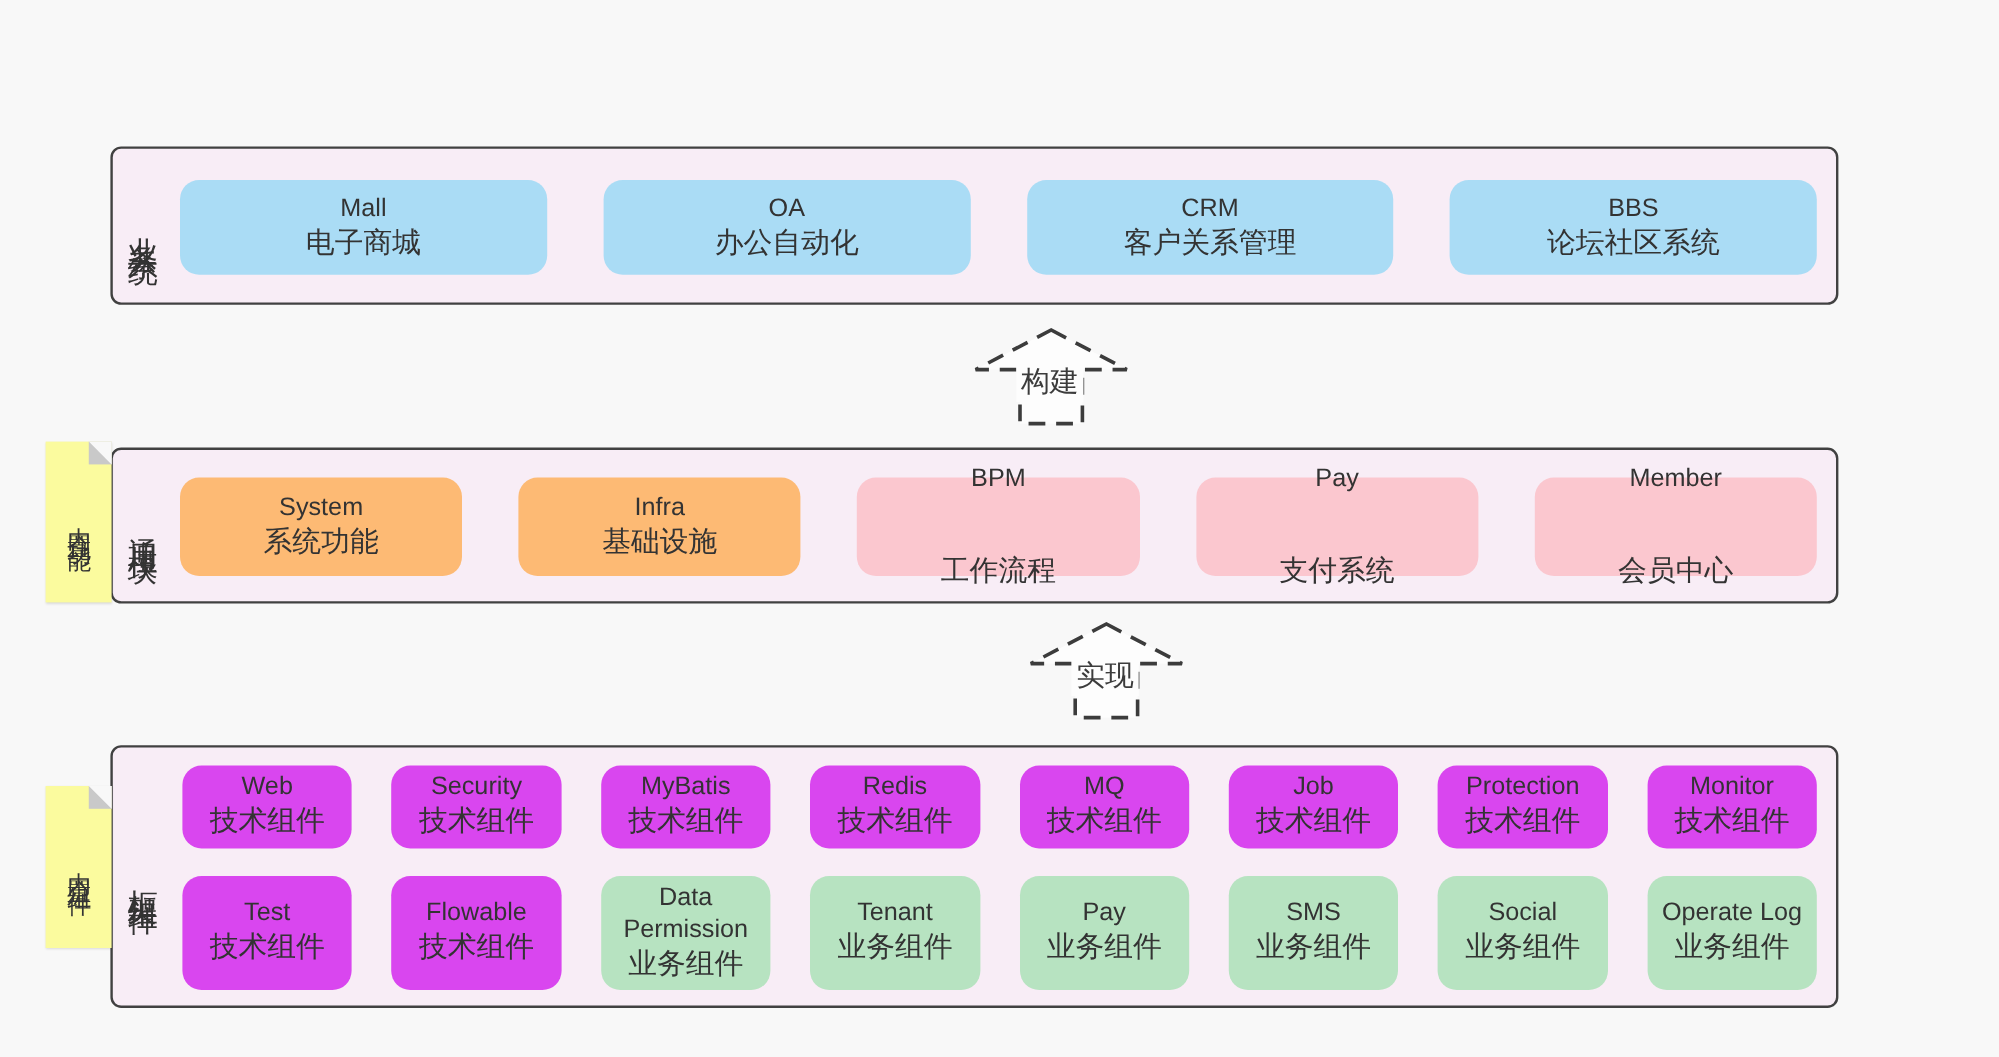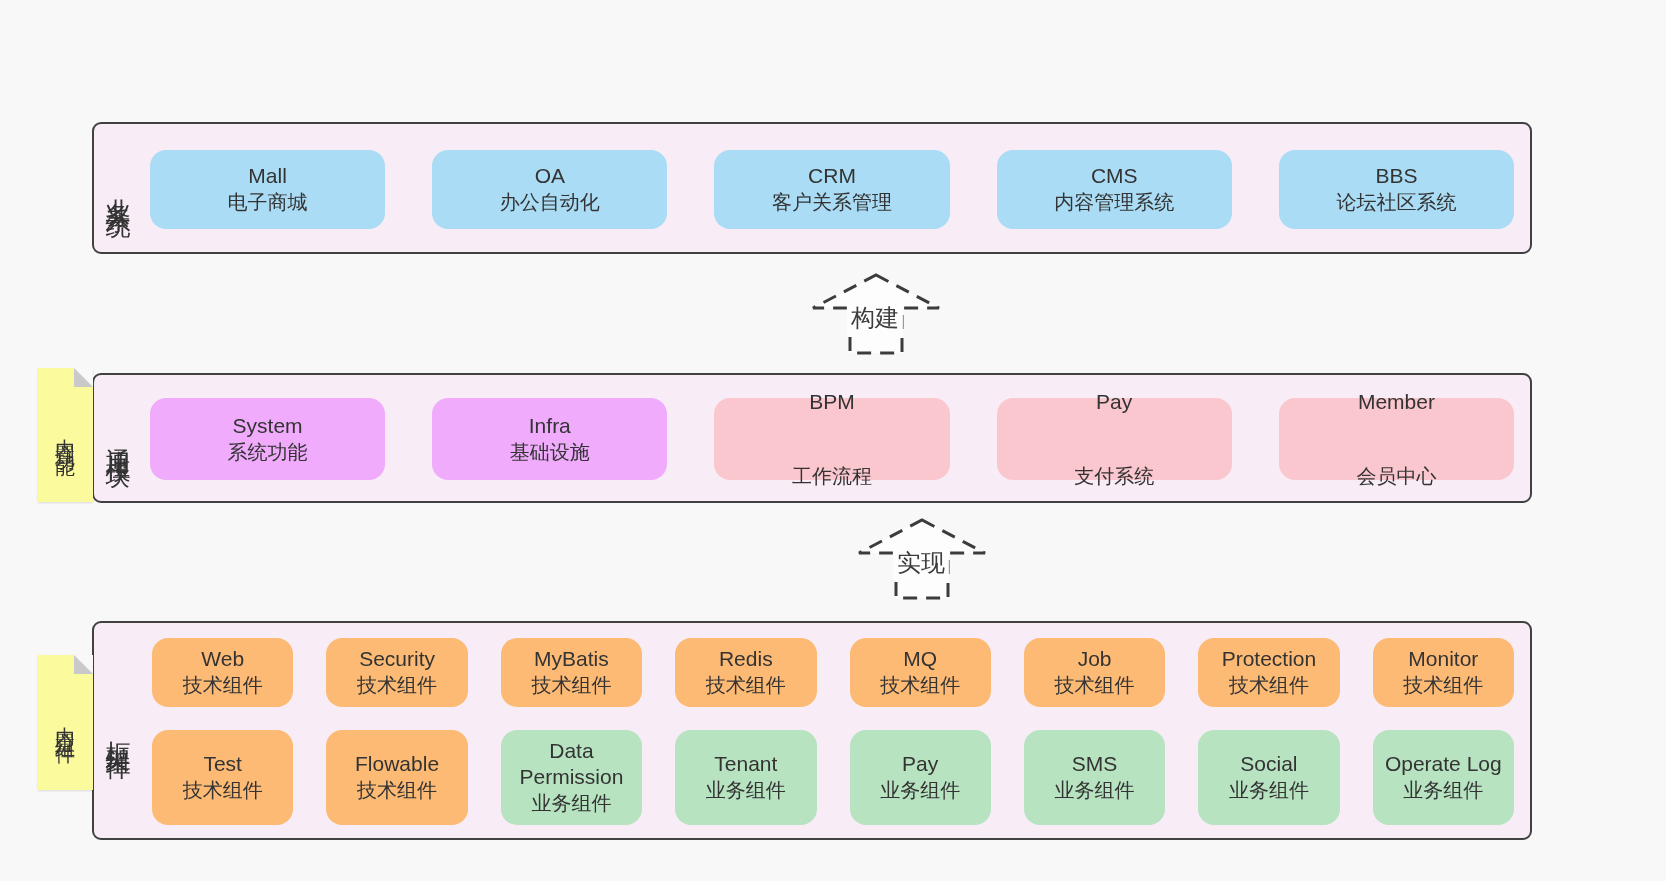--- a/index.html
+++ b/index.html
@@ -33,25 +33,25 @@
     column-gap:33px;row-gap:23px;padding:15px 16px 13px 10px;
   }
 
   
   .box{
     border-radius:16px;display:flex;flex-direction:column;
     align-items:center;justify-content:center;text-align:center;
     line-height:1.28;padding:2px 4px;box-sizing:border-box;
   }
   .box-title{font-size:21px;}
-  .box-sub{font-size:20px;}
+  .box-sub{font-size:24px;}
   .blue{background:#aadcf5;}
-  .red{background:#f0abfc;}
+  .red{background:#fdba74;}
   .pink{background:#fbc7cf;gap:48px;}
-  .green{background:#fdba74;}
+  .green{background:#d946ef;}
   .lightgreen{background:#b7e3c1;}
 
   
   .arrow{position:absolute;width:132px;height:84px;z-index:2;}
   #arrow-build{left:810px;top:272px;}
   #arrow-implement{left:856px;top:517px;}
   .arrow svg{position:absolute;left:0;top:0;}
   .arrow-label{
     position:absolute;left:50%;top:29px;transform:translateX(-52%);
     background:#fdfdfd;padding:1px 4px;font-size:24px;color:#3c3c3c;
@@ -88,24 +88,20 @@
     </div>
     <div class="box blue">
       <div class="box-title">OA</div>
       <div class="box-sub">办公自动化</div>
     </div>
     <div class="box blue">
       <div class="box-title">CRM</div>
       <div class="box-sub">客户关系管理</div>
     </div>
     <div class="box blue">
-      <div class="box-title">CMS</div>
-      <div class="box-sub">内容管理系统</div>
-    </div>
-    <div class="box blue">
       <div class="box-title">BBS</div>
       <div class="box-sub">论坛社区系统</div>
     </div>
   </div>
 </div>
 
 <div class="arrow" id="arrow-build">
   <svg width="132" height="84" viewBox="0 0 132 84">
     <path d="M66 3 L129 36 L92 36 L92 81 L40 81 L40 36 L3 36 Z" fill="#fdfdfd" stroke="#3c3c3c" stroke-width="3" stroke-dasharray="14 9"></path>
   </svg>

